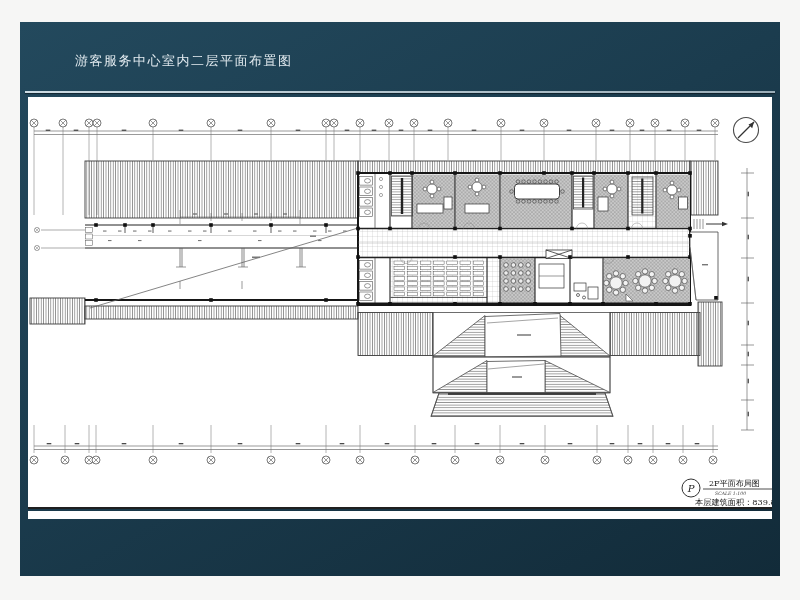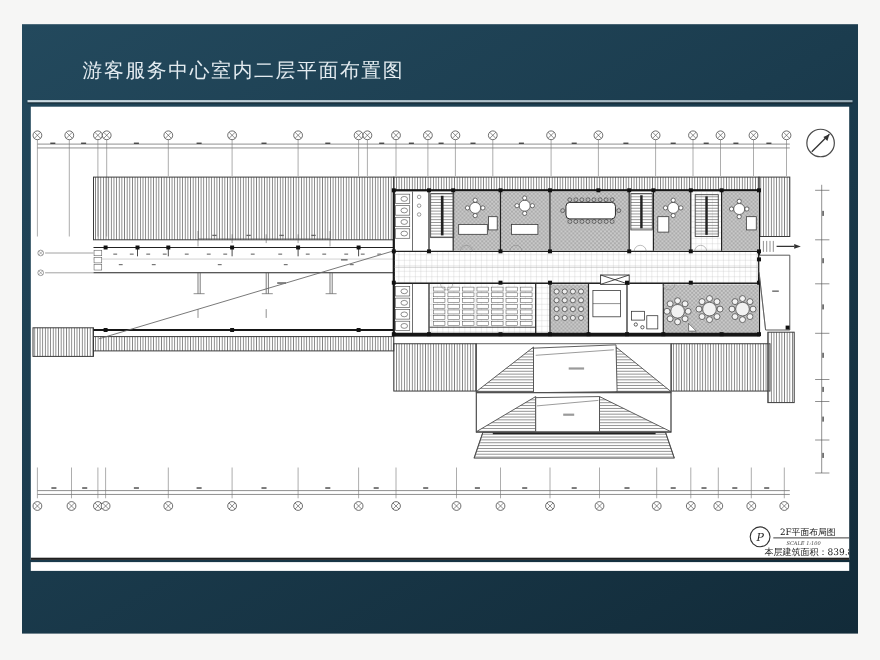--- a/index.html
+++ b/index.html
@@ -2,21 +2,21 @@
 <html><head>
 <meta charset="utf-8">
 <style>
   html,body{margin:0;padding:0;}
   .page{position:relative;width:800px;height:600px;background:#f6f6f5;overflow:hidden;
         font-family:"DejaVu Sans","Liberation Sans",sans-serif;}
   .slide{position:absolute;left:20px;top:22px;width:760px;height:554px;
          background:linear-gradient(150deg,#23495d 0%,#1b3c4e 45%,#122b39 100%);}
   .slide-title{position:absolute;left:55px;top:30px;
                font-family:"DejaVu Serif","Liberation Serif",serif;
-               font-size:18px;letter-spacing:1.5px;color:#e3ebf0;white-space:nowrap;}
+               font-size:13px;letter-spacing:1.5px;color:#e3ebf0;white-space:nowrap;}
   .title-divider{position:absolute;left:5px;top:69px;width:750px;height:2px;
                  background:linear-gradient(90deg,rgba(214,228,235,.95),rgba(186,202,211,.8));
                  box-shadow:0 1px 1px rgba(0,0,0,.45);}
   .sheet{position:absolute;left:8px;top:75px;width:744px;height:410px;background:#ffffff;
          border-bottom:2px solid #1f1f1f;}
   .footer-strip{position:absolute;left:8px;top:489px;width:744px;height:8px;background:#ffffff;}
   svg text{font-family:"DejaVu Serif","Liberation Serif",serif;}
   .scale-txt{font-style:italic;}
 </style>
 </head>

